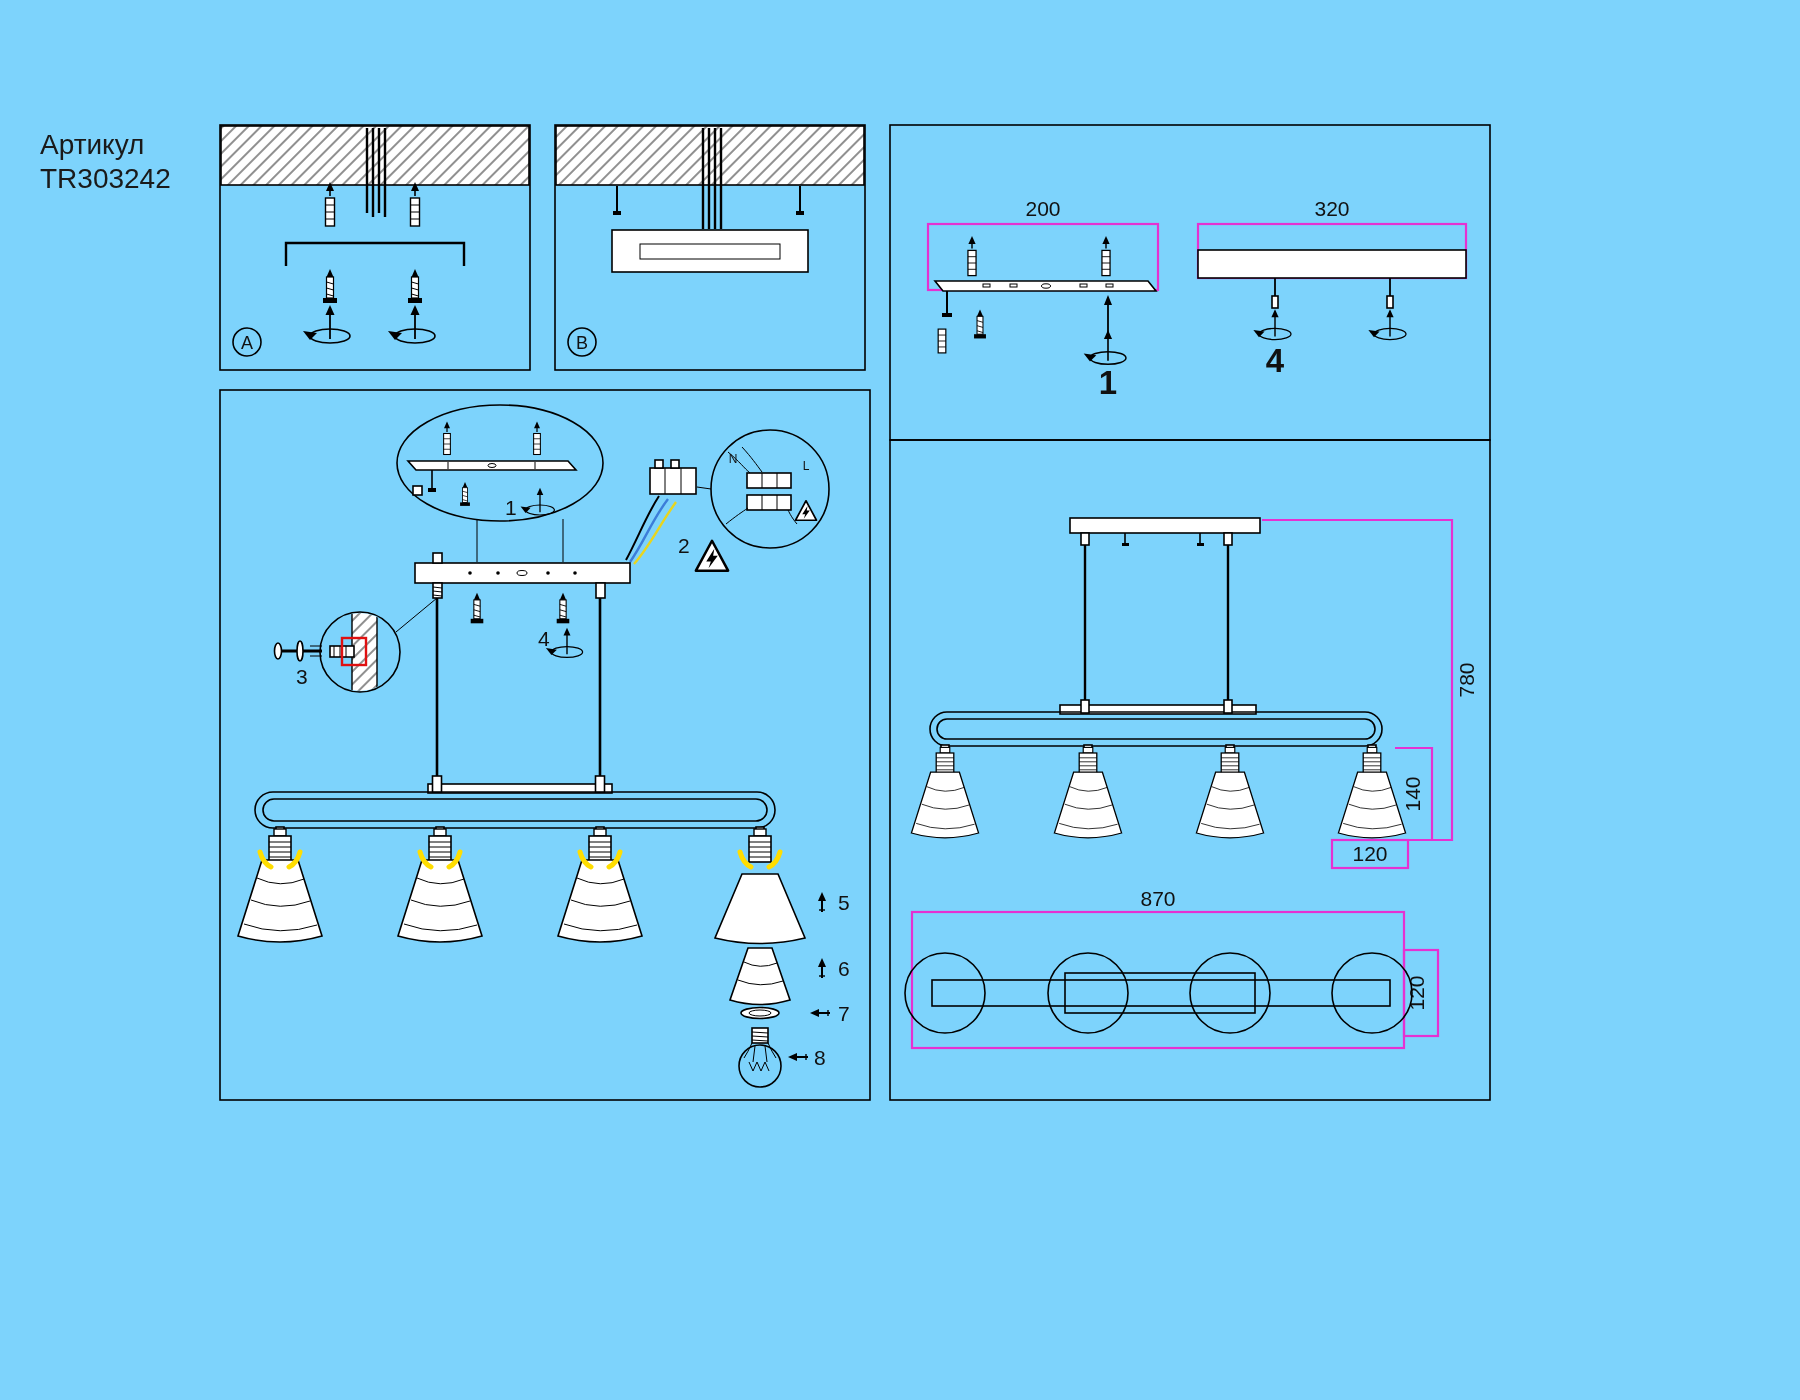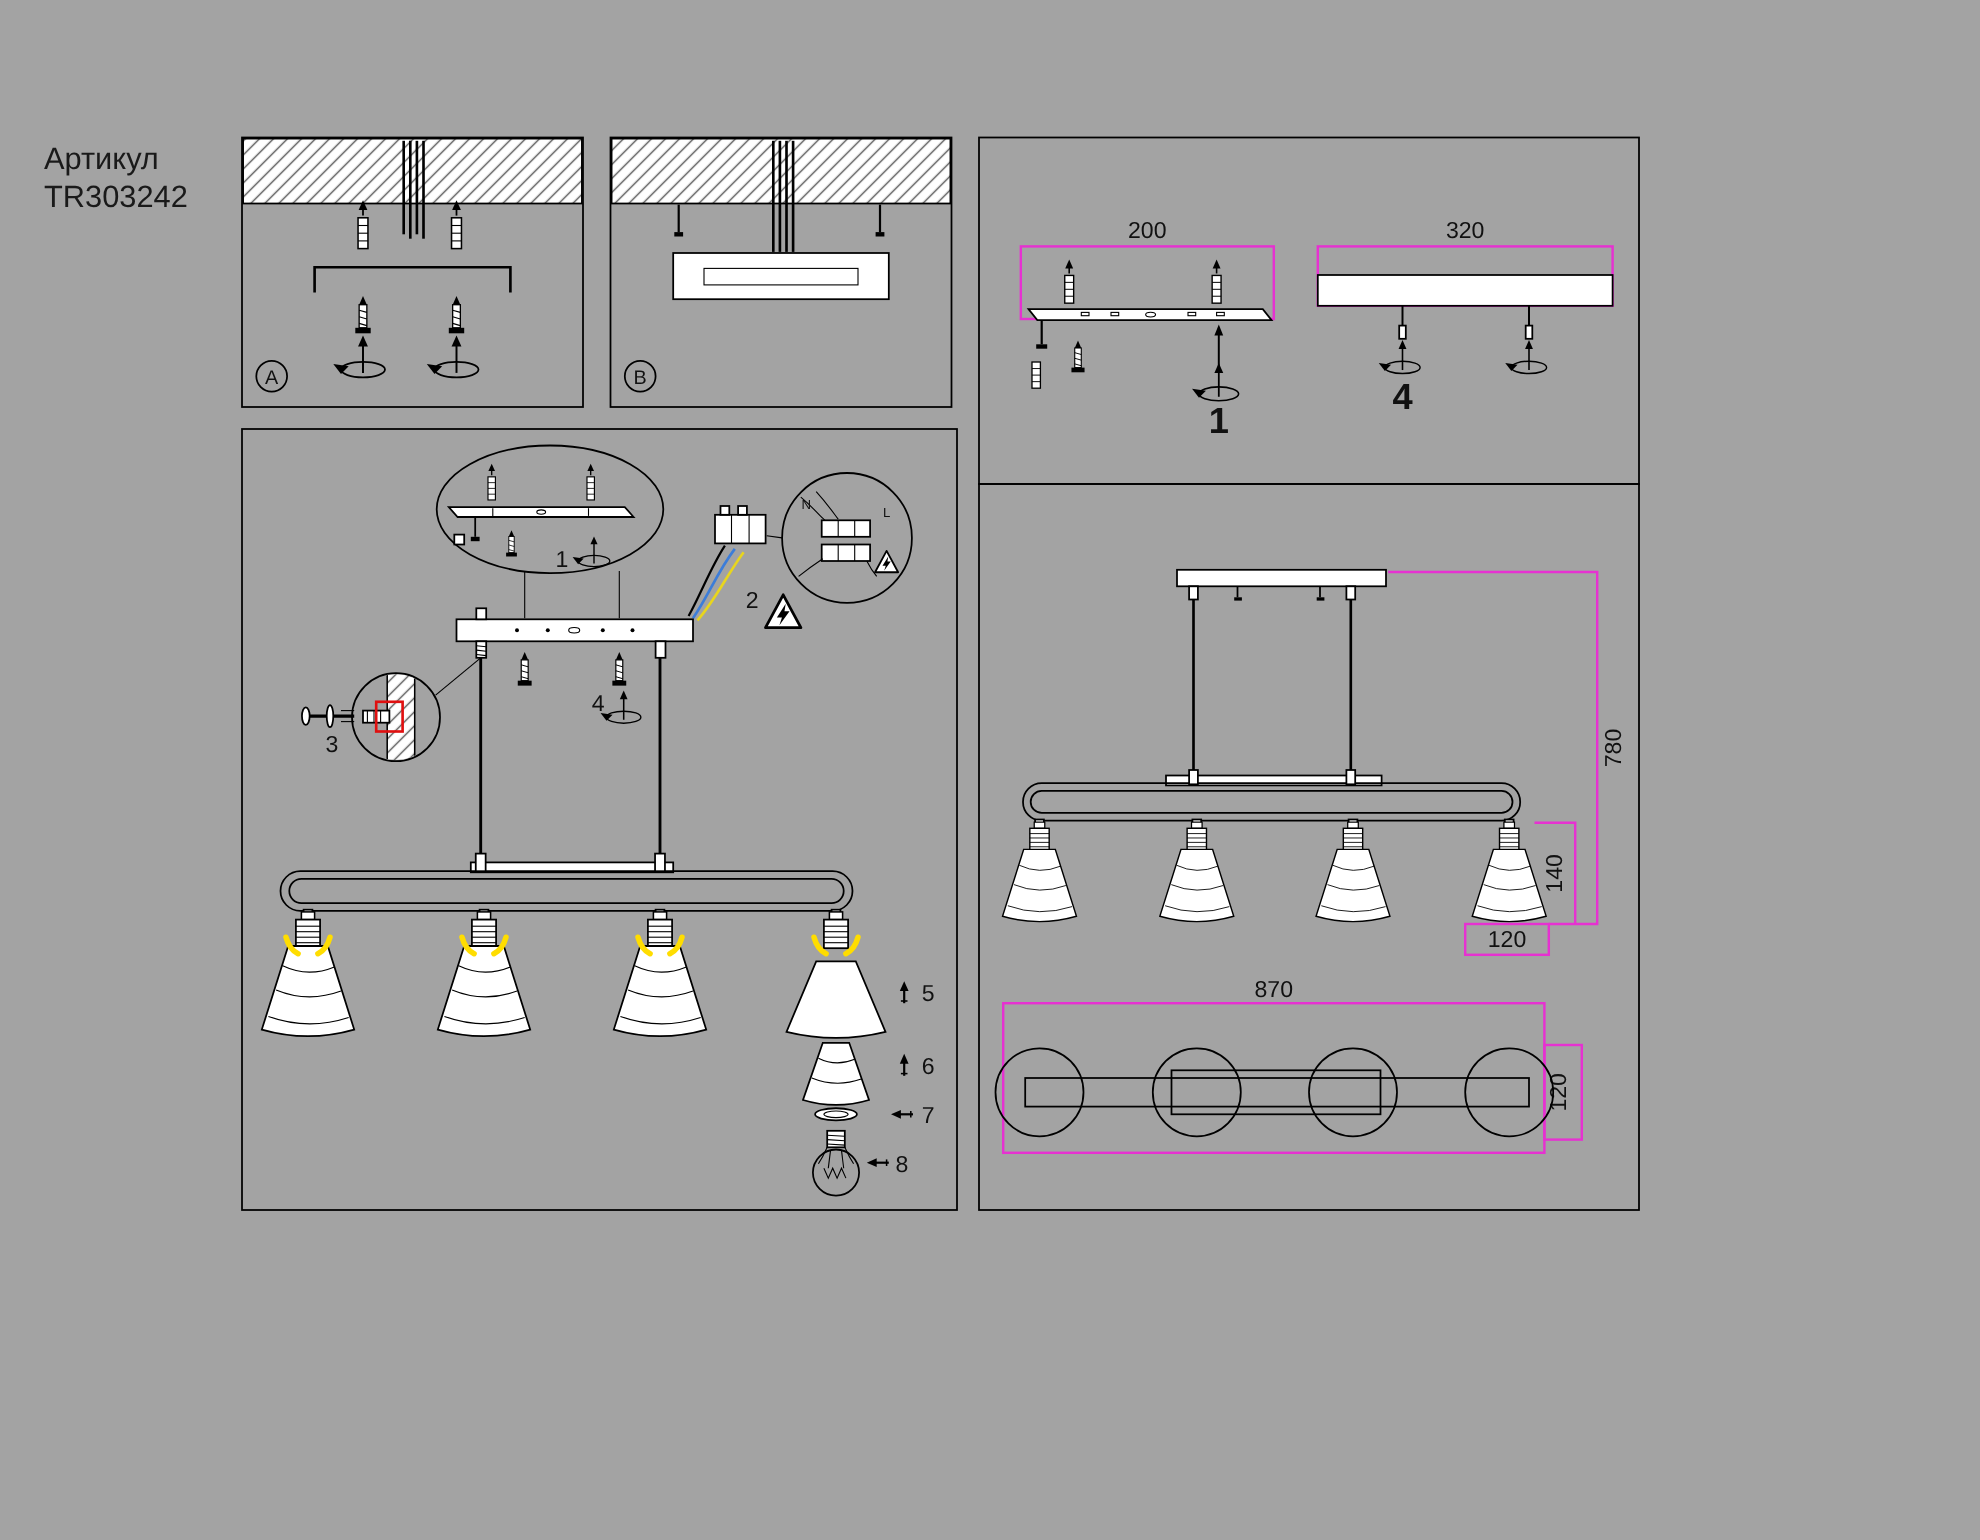--- a/index.html
+++ b/index.html
@@ -1,16 +1,16 @@
 <!DOCTYPE html>
 <html><head>
 <meta charset="utf-8">
 <style>
   html,body{margin:0;padding:0;background:#ffffff;}
-  .page{position:relative;width:1800px;height:1400px;background:#a3a3a3;font-family:"Liberation Sans",sans-serif;overflow:hidden;}
+  .page{position:relative;width:1800px;height:1400px;background:#7dd3fc;font-family:"Liberation Sans",sans-serif;overflow:hidden;}
   svg{position:absolute;top:0;left:0;}
   svg text{font-family:"Liberation Sans",sans-serif;fill:#111;}
   .t-article{font-size:28px;fill:#1a1a1a;}
   .t-step{font-size:21px;}
   .t-dim{font-size:21px;text-anchor:middle;}
   .t-part{font-size:33px;font-weight:bold;text-anchor:middle;}
   .t-badge{font-size:18px;text-anchor:middle;}
   .t-wire{font-size:12px;text-anchor:middle;}
   .ln{fill:none;stroke:#000;stroke-width:1.6;}
   .ln1{fill:none;stroke:#000;stroke-width:1;}

